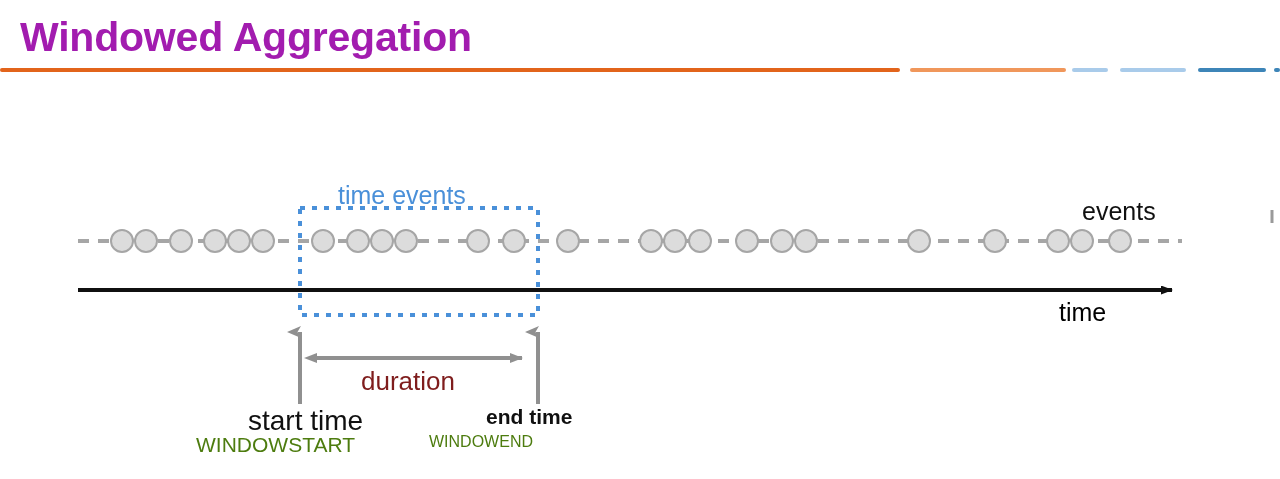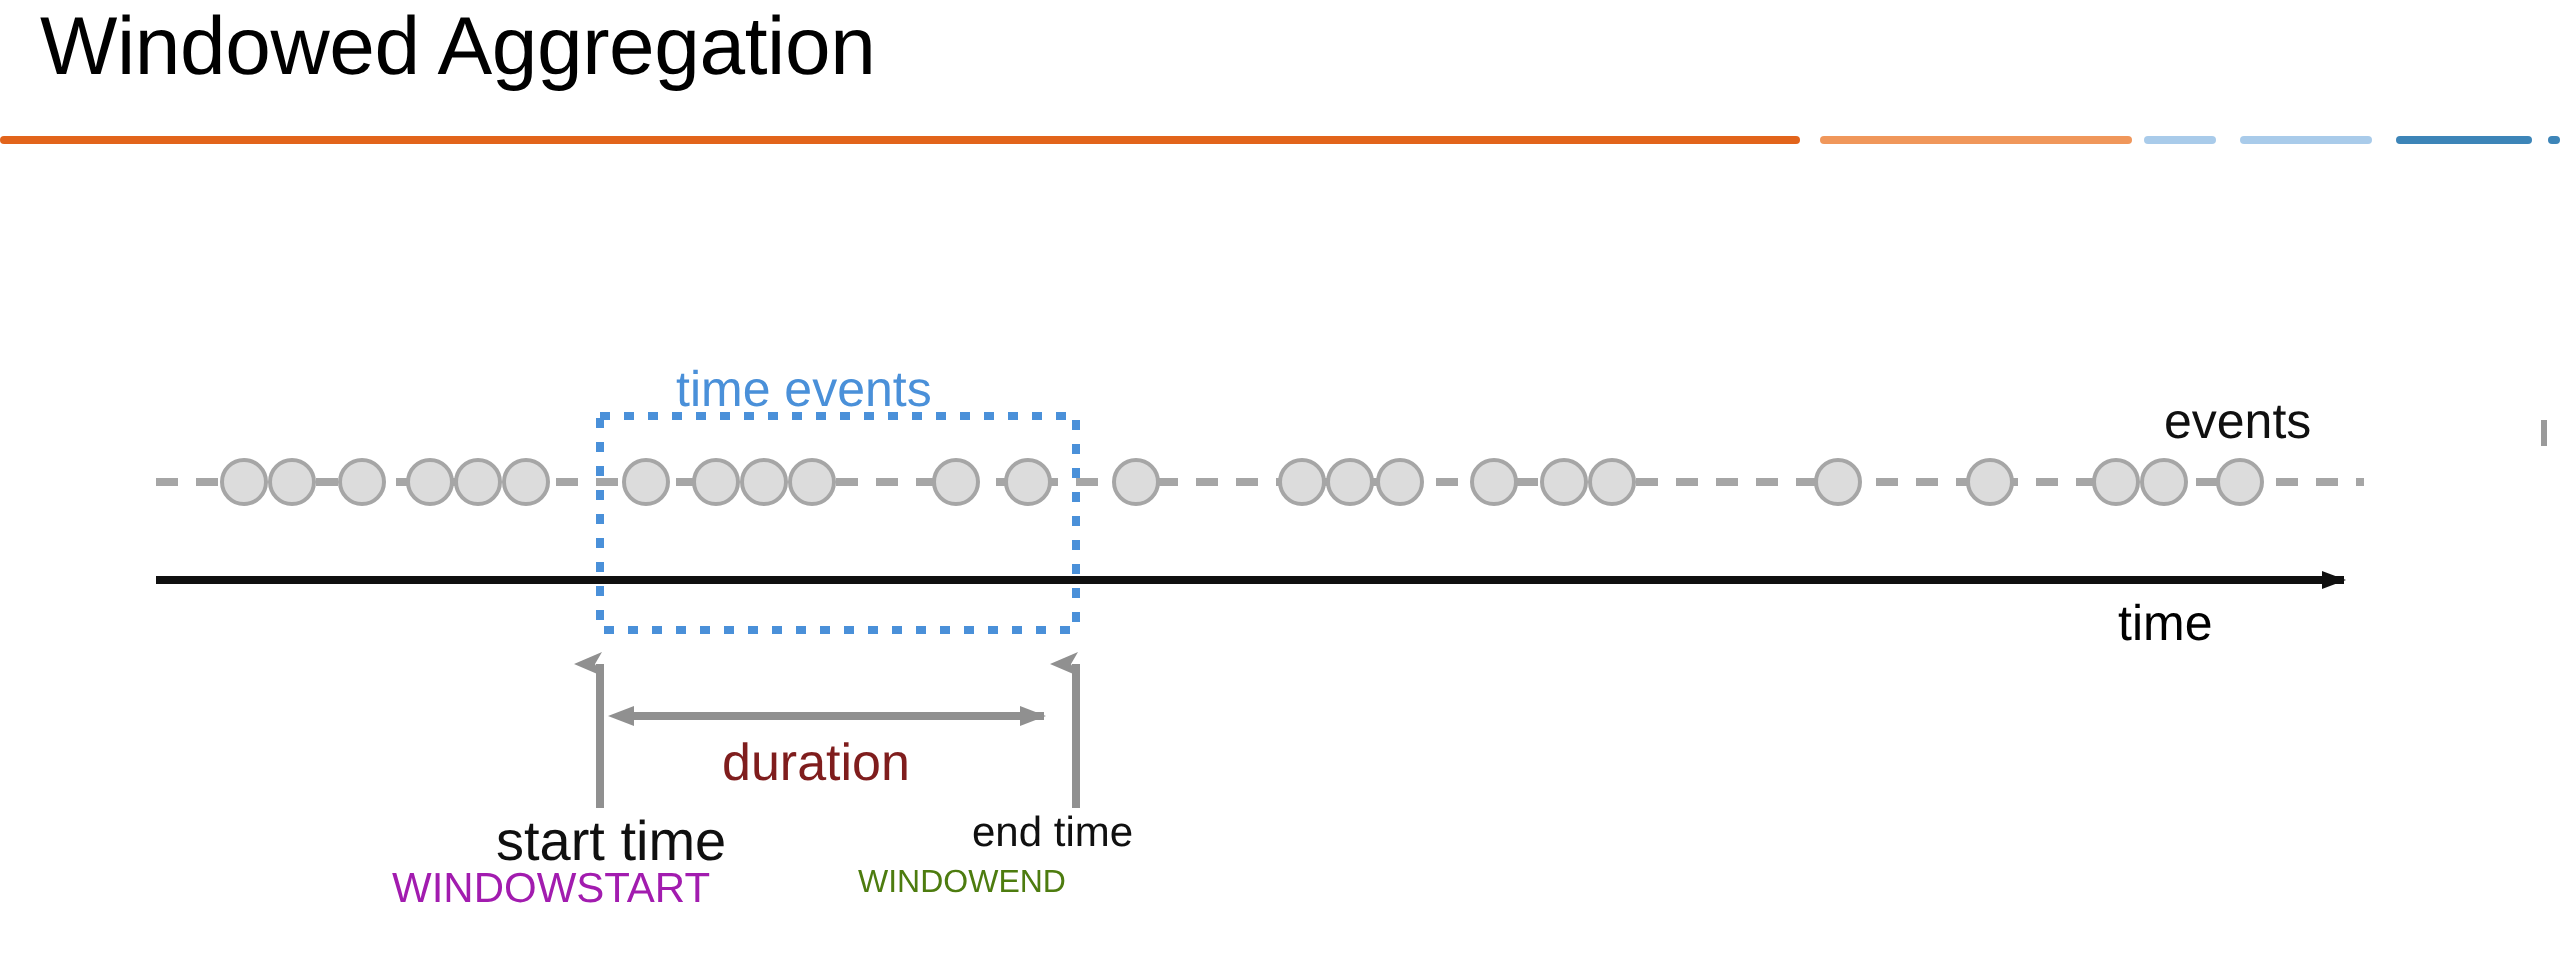--- a/index.html
+++ b/index.html
@@ -13,24 +13,24 @@
     position: relative;
     overflow: hidden;
     font-family: "Liberation Sans", sans-serif;
     -webkit-font-smoothing: antialiased;
   }
 
   
   .slide-title {
     position: absolute;
     left: 20px;
-    top: 0;
+    top: 14px;
     font-size: 41px;
-    font-weight: 400;
-    color: #000000;
+    font-weight: 700;
+    color: #a21caf;
     letter-spacing: -0.2px;
     white-space: nowrap;
   }
 
   
   .divider-band {
     position: absolute;
     left: 0;
     top: 68px;
     width: 1280px;
@@ -86,29 +86,30 @@
     top: 366px;
   }
   .lbl-start-1 {
     font-size: 28px;
     color: #101010;
     left: 248px;
     top: 405px;
   }
   .lbl-start-2 {
     font-size: 21px;
-    color: #a21caf;
+    color: #4d7c0f;
     left: 196px;
     top: 433px;
   }
   .lbl-end-1 {
     font-size: 21px;
     color: #101010;
     left: 486px;
     top: 405px;
+    font-weight: bold;
   }
   .lbl-end-2 {
     font-size: 16px;
     color: #4d7c0f;
     left: 429px;
     top: 433px;
   }
 </style>
 </head>
 <body>

